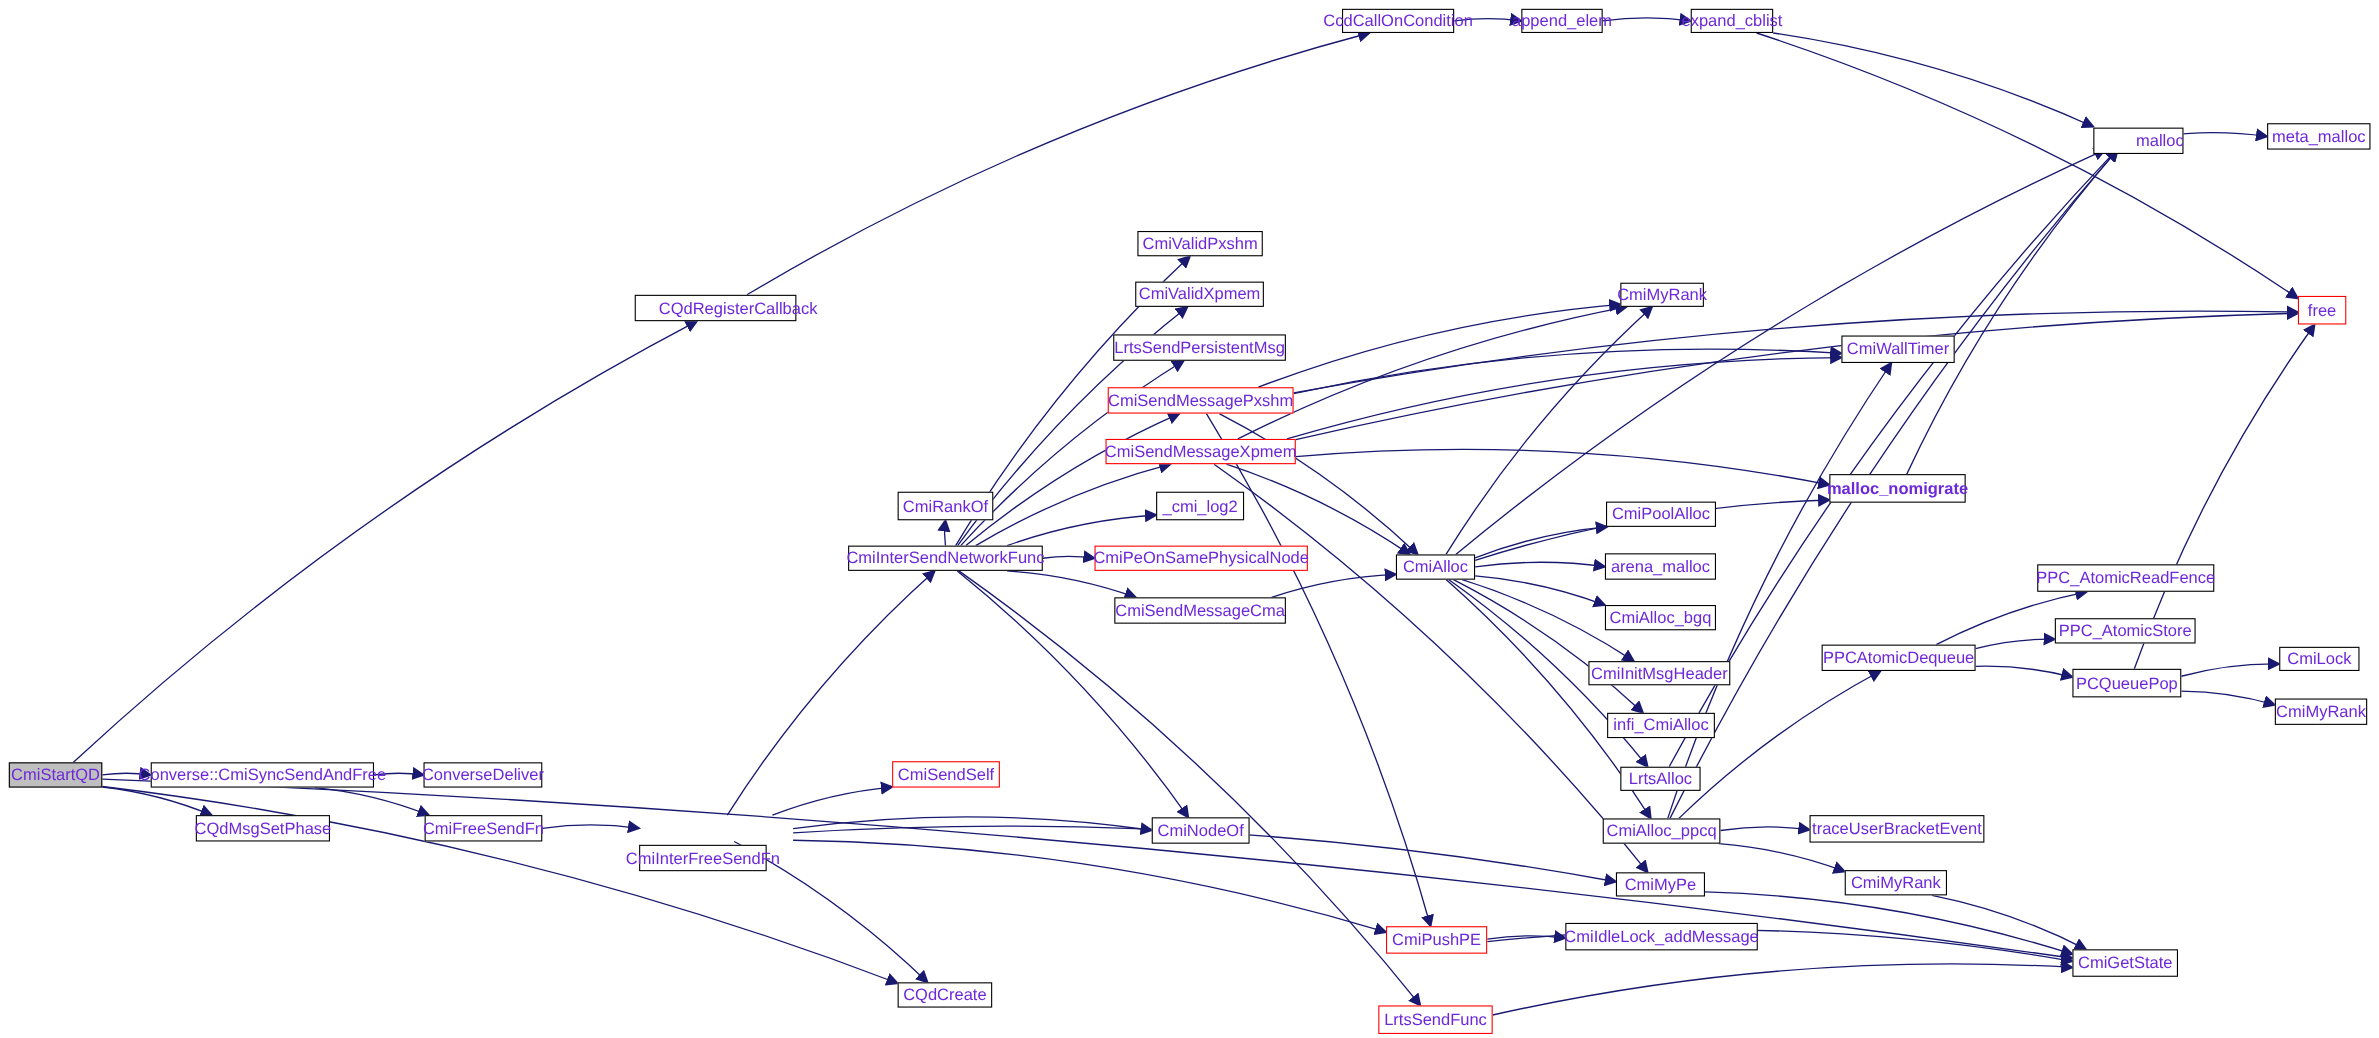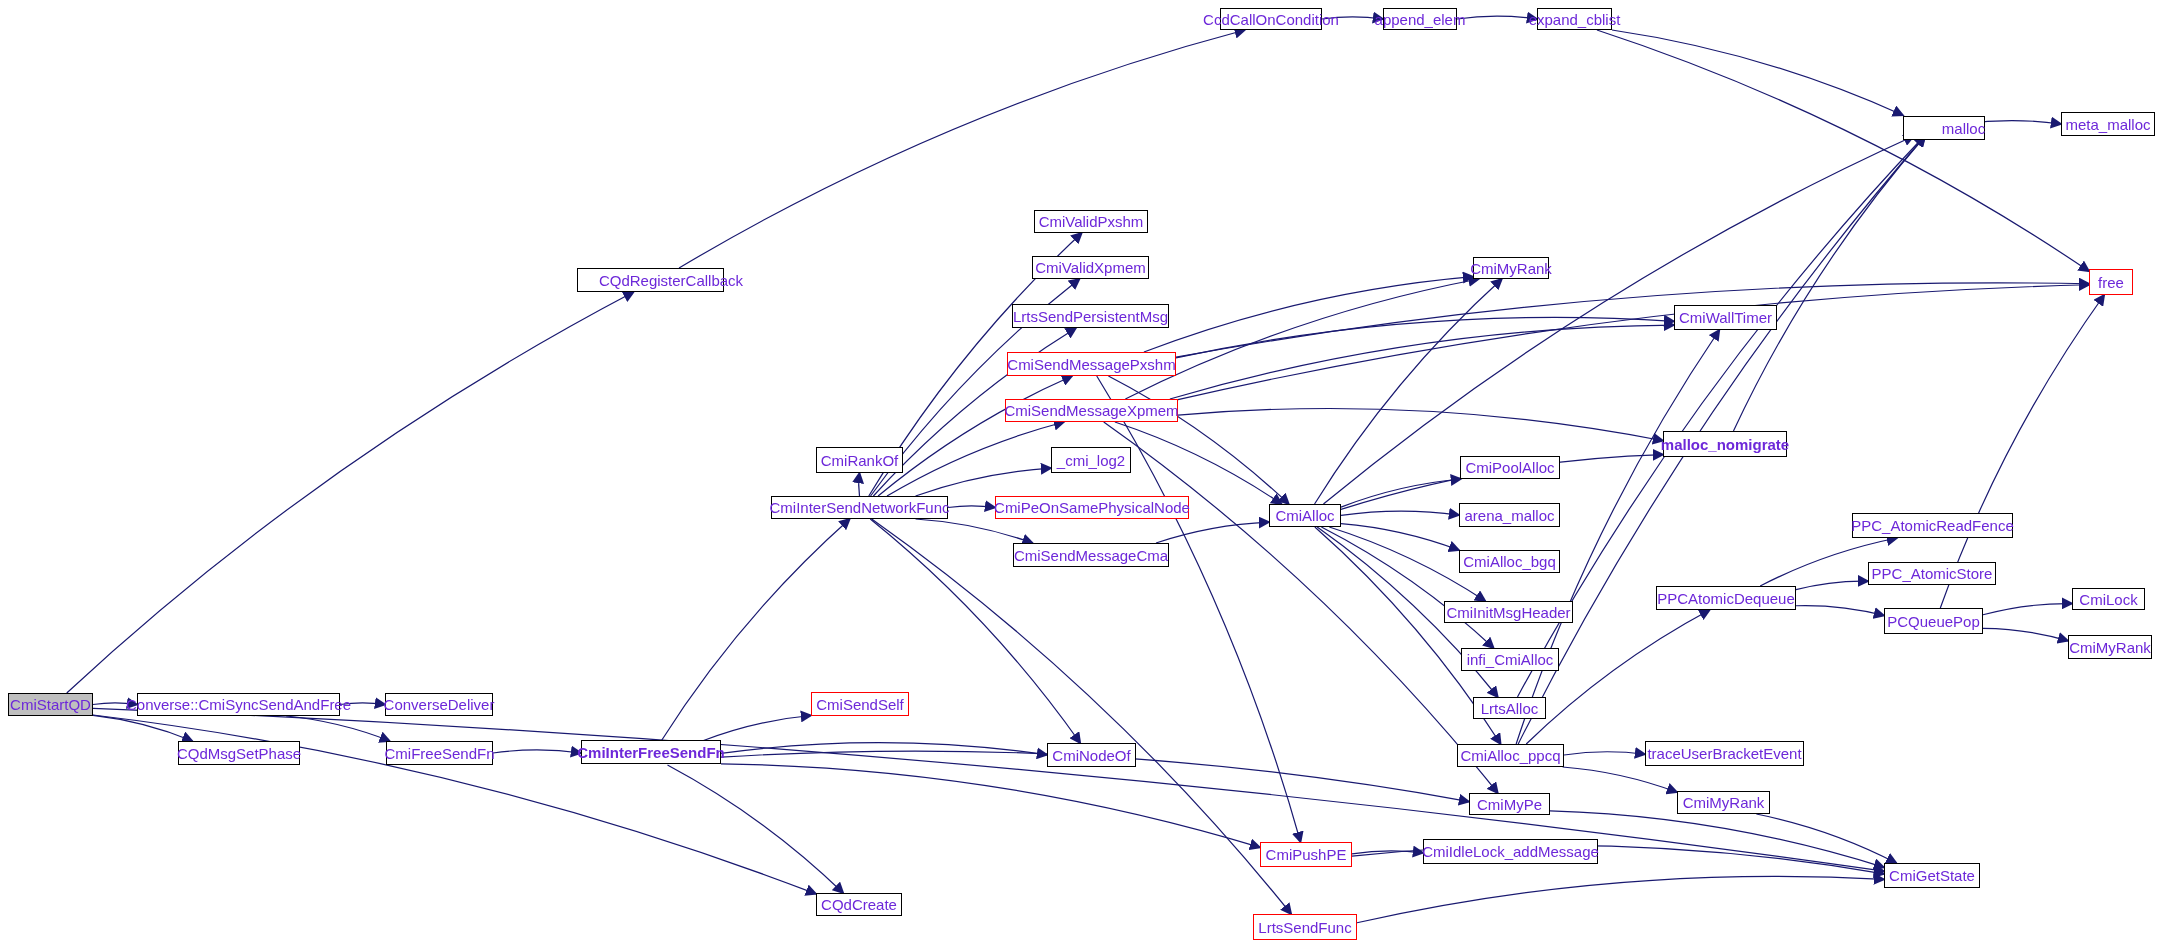--- a/index.html
+++ b/index.html
@@ -105,21 +105,21 @@
     </div>
     <div class="node" style="left: 385px; top: 693px; width: 108px; height: 23px;">
       <span>ConverseDeliver</span>
     </div>
     <div class="node" style="left: 178px; top: 741px; width: 122px; height: 24px;">
       <span>CQdMsgSetPhase</span>
     </div>
     <div class="node" style="left: 386px; top: 741px; width: 107px; height: 24px;">
       <span>CmiFreeSendFn</span>
     </div>
-    <div class="node" style="left: 581px; top: 740px; width: 140px; height: 24px; font-weight: bold;">
+    <div class="node" style="left: 581px; top: 768px; width: 116px; height: 24px;">
       <span>CmiInterFreeSendFn</span>
     </div>
     <div class="node red" style="left: 811px; top: 692px; width: 98px; height: 24px;">
       <span>CmiSendSelf</span>
     </div>
     <div class="node" style="left: 816px; top: 893px; width: 86px; height: 23px;">
       <span>CQdCreate</span>
     </div>
     <div class="node" style="left: 577px; top: 268px; width: 147px; height: 24px; padding-left: 41px;">
       <span>CQdRegisterCallback</span>

